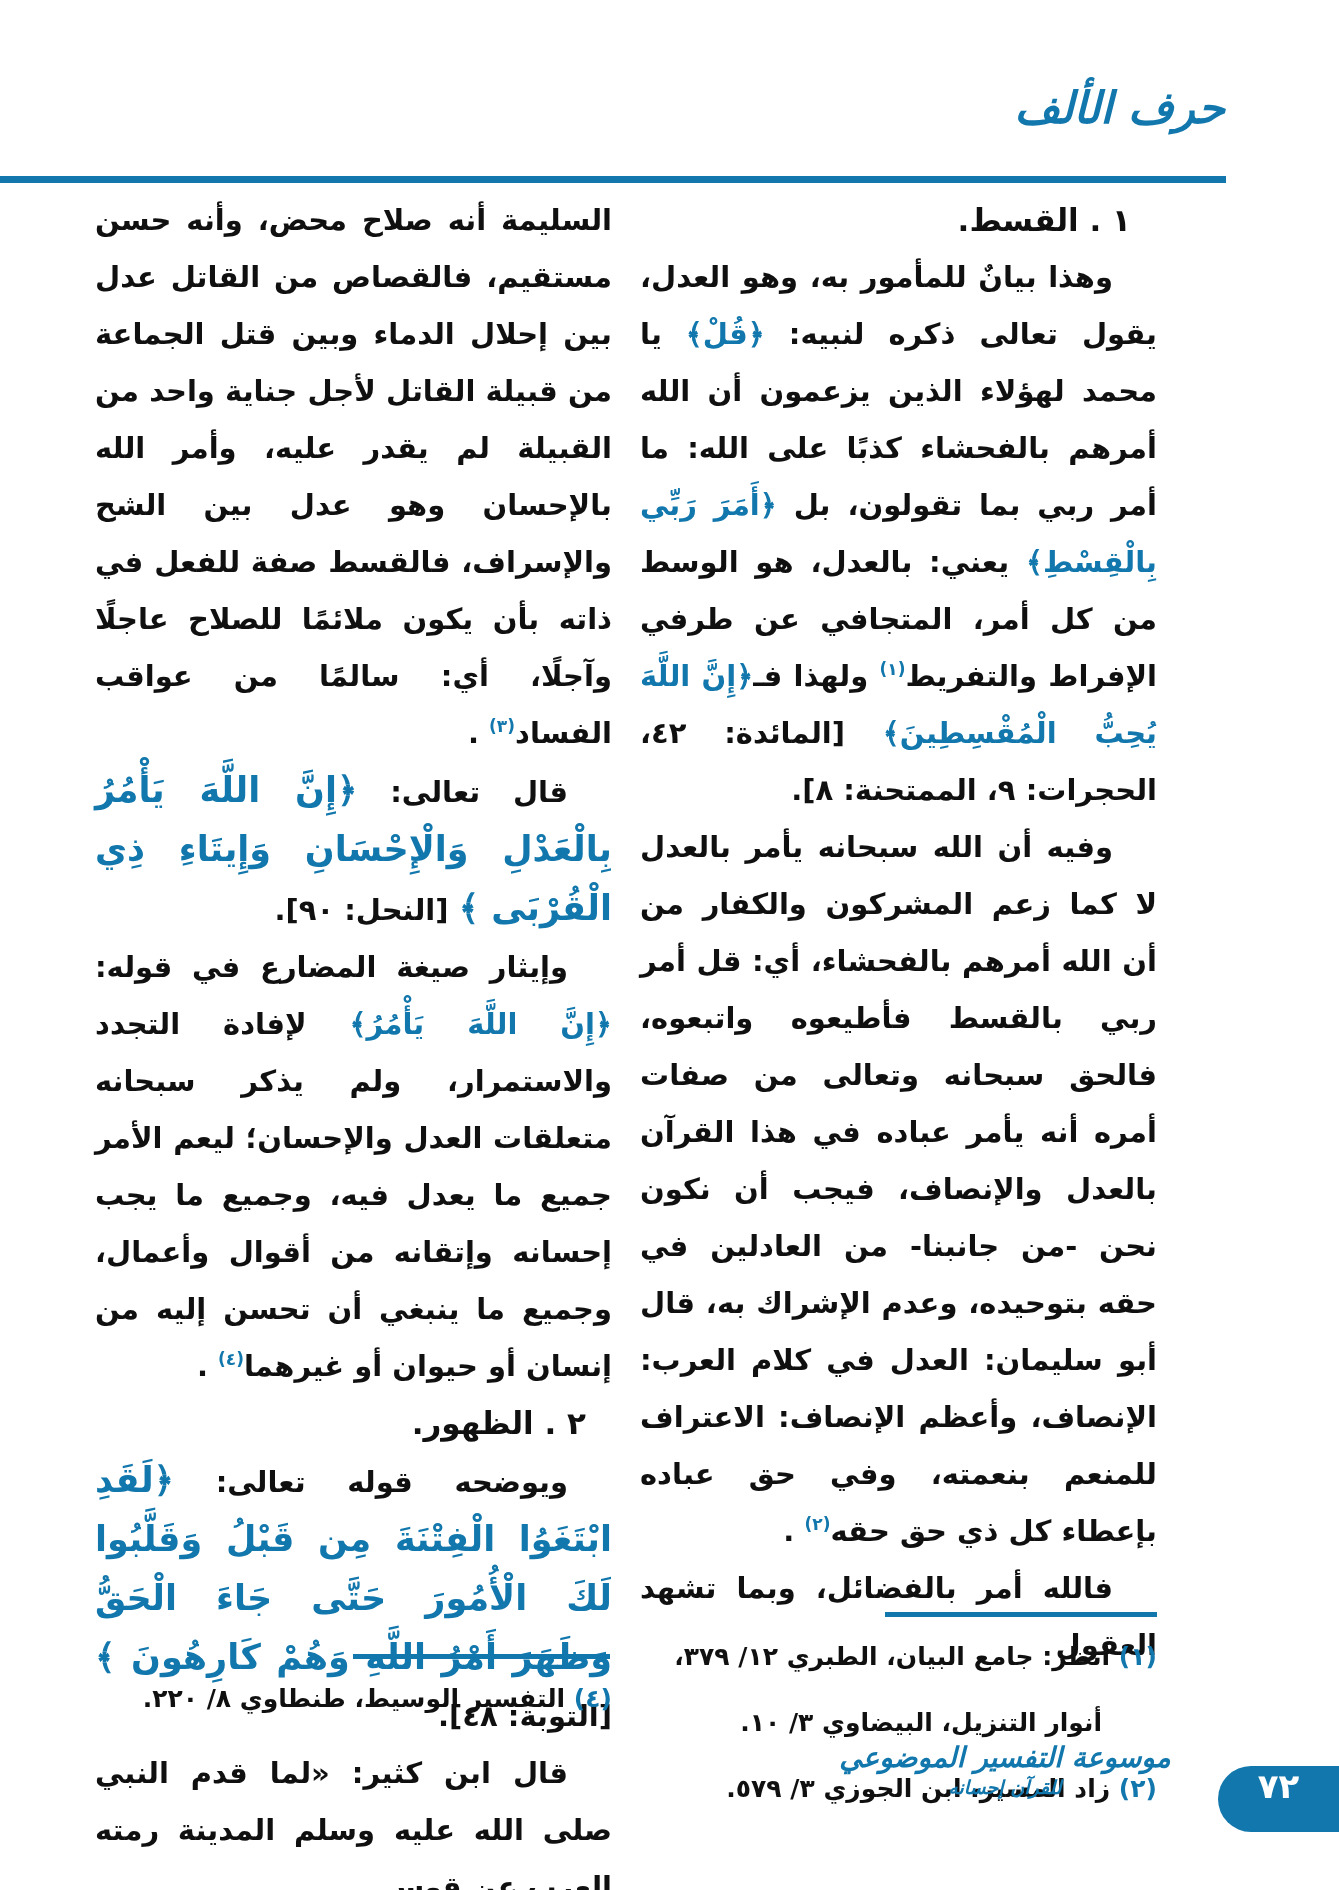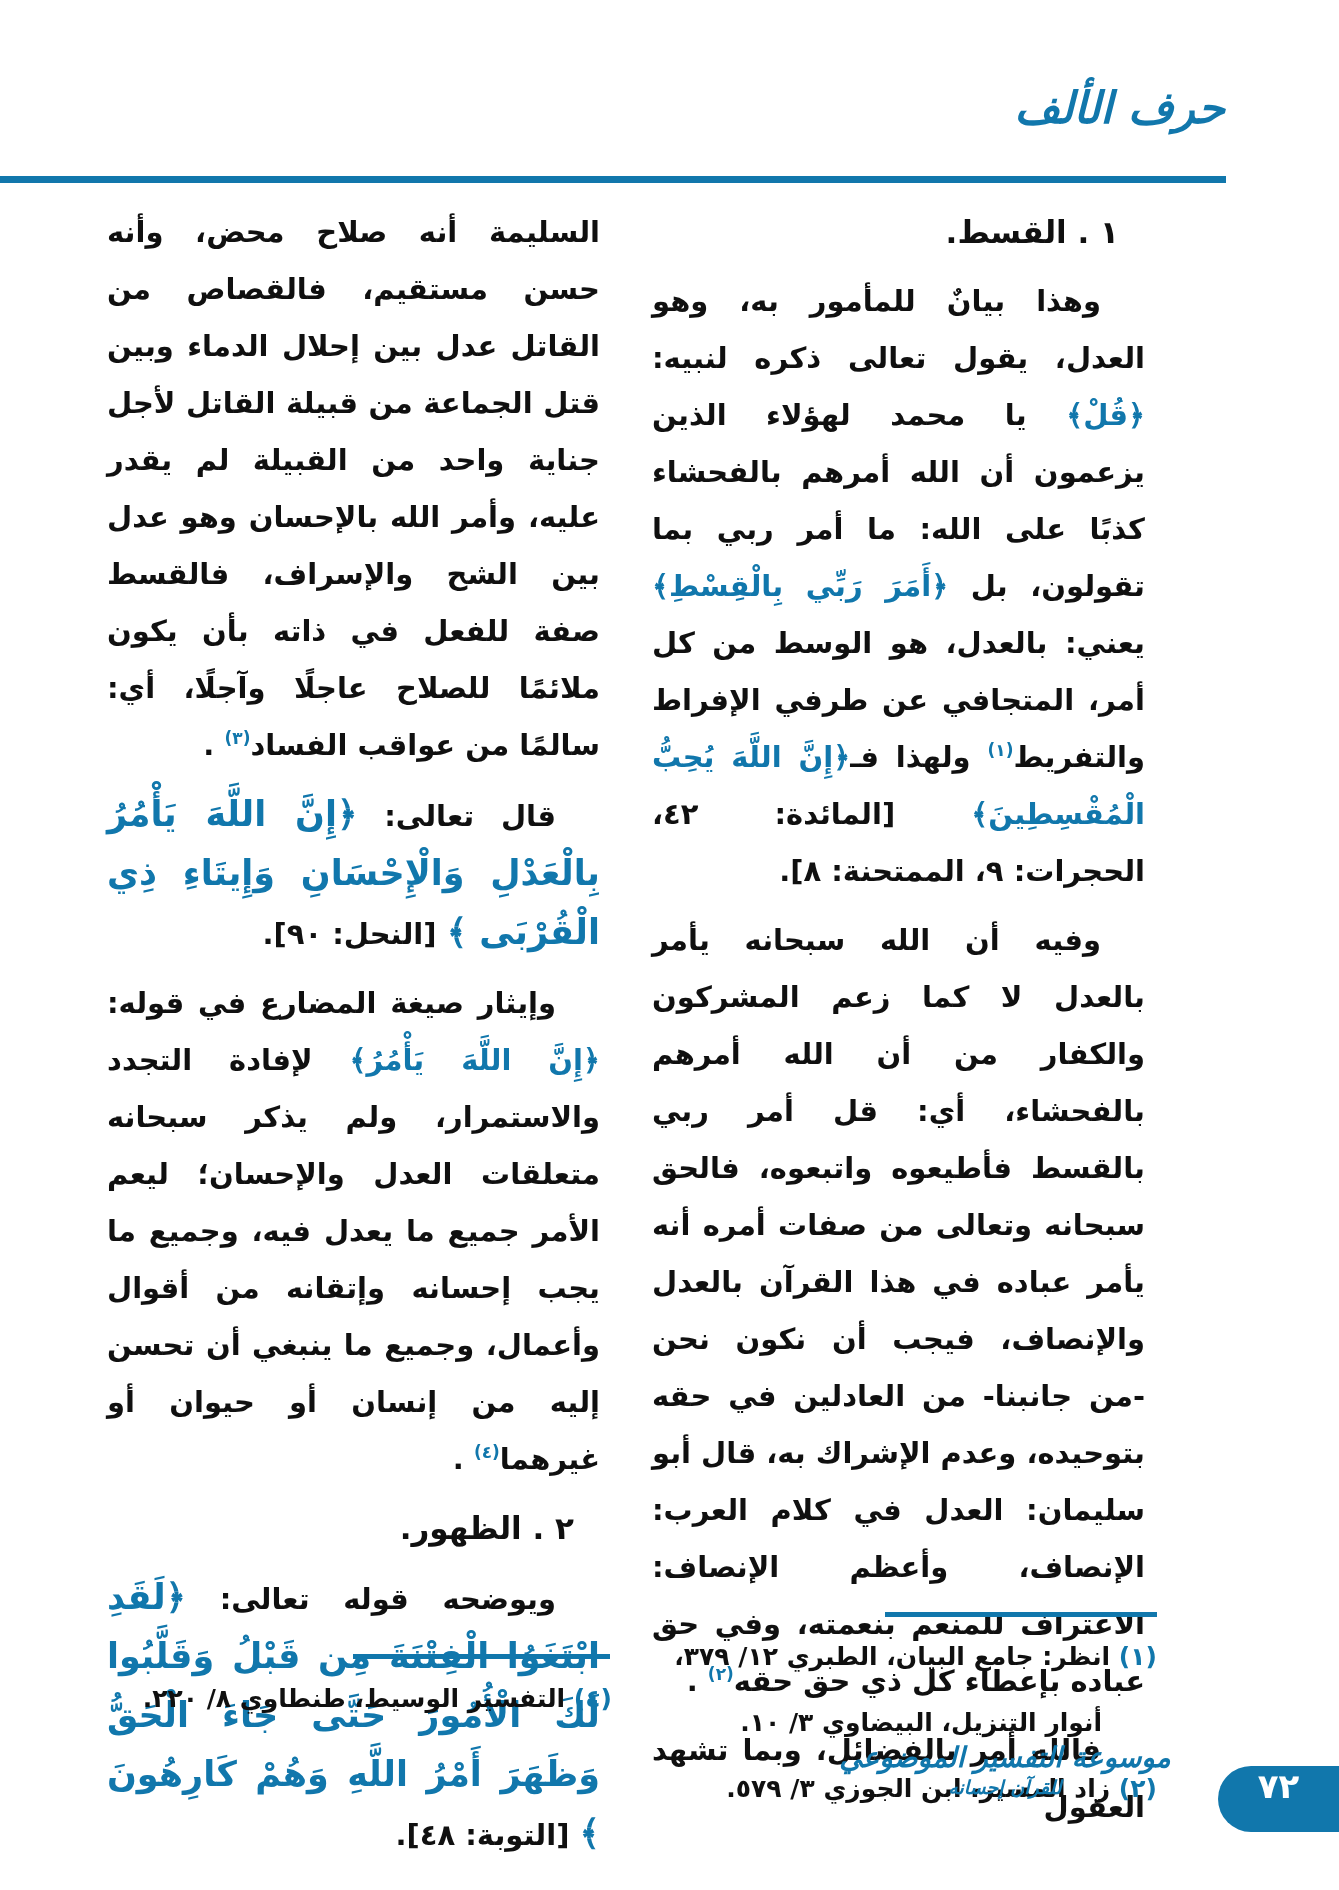--- a/index.html
+++ b/index.html
@@ -18,21 +18,21 @@
     position:absolute;top:176px;left:0;width:1226px;height:7px;
     background:var(--accent);
   }
   .col{
     position:absolute;width:517px;
     font-size:29px;font-weight:bold;line-height:57px;
     text-align:justify;text-justify:inter-word;
   }
   .col-right{top:192px;right:182px;}
   .col-left{top:192px;left:95px;}
-  .block{margin:12px;}
+  .block{margin:0;}
   .block.heading{font-size:31px;text-indent:26px;}
   .block.para.indent{text-indent:44px;}
   .seg-normal{color:#101010;}
   .seg-quran{color:var(--accent);}
   .seg-quran-lg{color:var(--accent);font-size:35px;}
   .seg-fn{
     color:var(--accent);font-size:17px;vertical-align:super;line-height:0;
   }
   .fnsep{position:absolute;height:5px;background:var(--accent);}
   .fnsep-right{top:1612px;right:182px;width:272px;}

